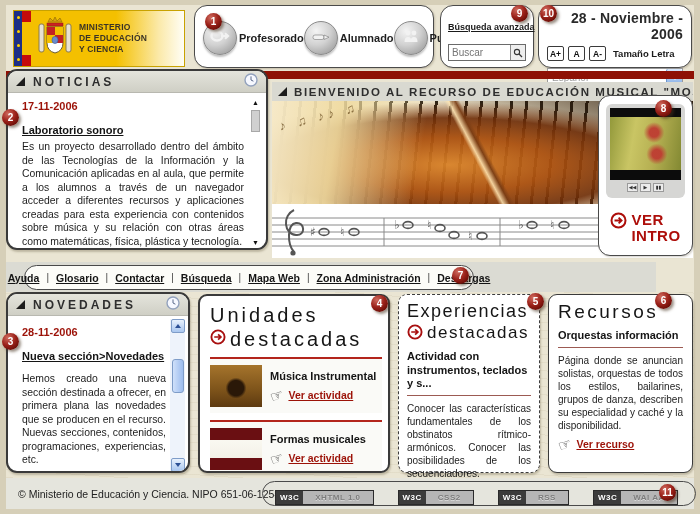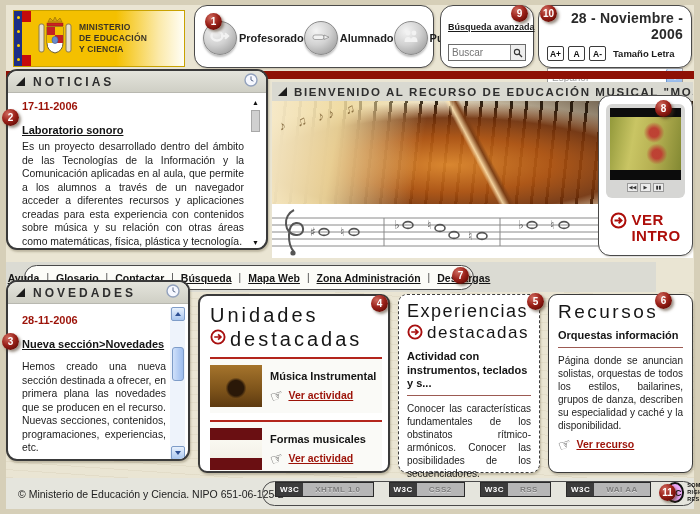--- a/index.html
+++ b/index.html
@@ -99,21 +99,21 @@
   .verintro{margin-top:14px;display:flex;align-items:flex-start;justify-content:center;gap:4px;cursor:pointer}
   .verintro .txt{font-size:15px;line-height:1.05;font-weight:bold;color:#ad0e0a;letter-spacing:.5px;text-align:left}
 
   
   .menustrip{position:absolute;left:6px;top:262px;width:650px;height:30px;background:#dbdbd3}
   .menupill{position:absolute;left:24px;top:265px;width:450px;height:25px;background:#fcfcf8;border:1.5px solid #4a4a4a;border-radius:13px;display:flex;align-items:center;justify-content:center;gap:7px}
   .mlink{font-size:10.5px;font-weight:bold;color:#141414;text-decoration:underline;cursor:pointer;white-space:nowrap}
   .msep{font-size:10px;color:#444}
 
   
-  #novedades{left:6px;top:280px;width:184px;height:181px}
+  #novedades{left:6px;top:292px;width:184px;height:181px}
   .vbody{position:relative;height:159px;padding:10px 22px 0 14px;overflow:hidden}
   .scroll2{position:absolute;right:3px;top:3px;bottom:3px;width:15px;background:#eef3fb;display:flex;flex-direction:column;align-items:center}
   .s2btn{width:14px;height:14px;border:1px solid #7e9cc8;border-radius:2px;background:linear-gradient(#e8f1fd,#a9c6ef);display:flex;align-items:center;justify-content:center;cursor:pointer}
   .s2btn .up{width:0;height:0;border-left:3.5px solid transparent;border-right:3.5px solid transparent;border-bottom:4.5px solid #2c4f94}
   .s2btn .dn{width:0;height:0;border-left:3.5px solid transparent;border-right:3.5px solid transparent;border-top:4.5px solid #2c4f94}
   .s2thumb{width:12px;height:34px;margin-top:26px;border:1px solid #7e9cc8;border-radius:3px;background:linear-gradient(90deg,#cfe0fa,#9cbcee);cursor:pointer}
   .s2sp{flex:1}
 
   
   .dtitle{font-size:20px;letter-spacing:3px;color:#161616;line-height:1.1}
@@ -134,21 +134,21 @@
   .dsub{font-size:11px;font-weight:bold;color:#141414;line-height:1.25;margin-top:6px;padding-bottom:4px;border-bottom:1px solid #9c5a52}
   .dtext{font-size:10px;color:#1c1c1c;text-align:justify;line-height:1.3;margin-top:6px}
   .dlinkrow{display:flex;align-items:center;gap:5px;margin-top:5px}
 
   #recursos{left:548px;top:294px;width:145px;height:179px;border-radius:9px;border-width:1.5px;padding:7px 9px 0}
   #recursos .dtitle{font-size:19px;letter-spacing:2.5px}
 
   
   .footer{position:absolute;left:6px;top:478px;width:688px;height:31px;background:#e5e5dd;display:flex;align-items:center}
   .copy{font-size:10.5px;color:#222;margin-left:12px;white-space:nowrap}
-  .fpill{position:absolute;left:256px;top:3px;width:434px;height:25px;border:1.5px solid #4a4a4a;border-radius:13px;display:flex;align-items:flex-start;gap:15px;padding:0 12px}
+  .fpill{position:absolute;left:256px;top:3px;width:434px;height:25px;border:1.5px solid #4a4a4a;border-radius:13px;display:flex;align-items:flex-end;gap:24px;padding:0 12px}
   .w3c{display:flex;border:1px solid #2a2a2a;height:15px;cursor:pointer;flex:none}
   .w3ca{background:#3c3c3c;color:#fff;font-size:8px;font-weight:bold;display:flex;align-items:center;padding:0 4px;letter-spacing:.5px}
   .w3cb{background:#b6b6b6;color:#7c7c7c;font-size:8px;font-weight:bold;display:flex;align-items:center;padding:0 12px;letter-spacing:.5px;text-shadow:0 1px 0 #d8d8d8;white-space:nowrap}
   .ccwrap{margin-left:auto;display:flex;align-items:center;gap:3px;cursor:pointer}
   .cccirc{width:21px;height:21px;border:2.5px solid #111;border-radius:50%;display:flex;align-items:center;justify-content:center;font-size:9px;font-weight:bold;color:#111;background:#f0abfc}
   .cctxt{font-size:5.5px;font-weight:bold;color:#111;line-height:1.3;letter-spacing:.4px}
 </style>
 </head>
 <body>
 

